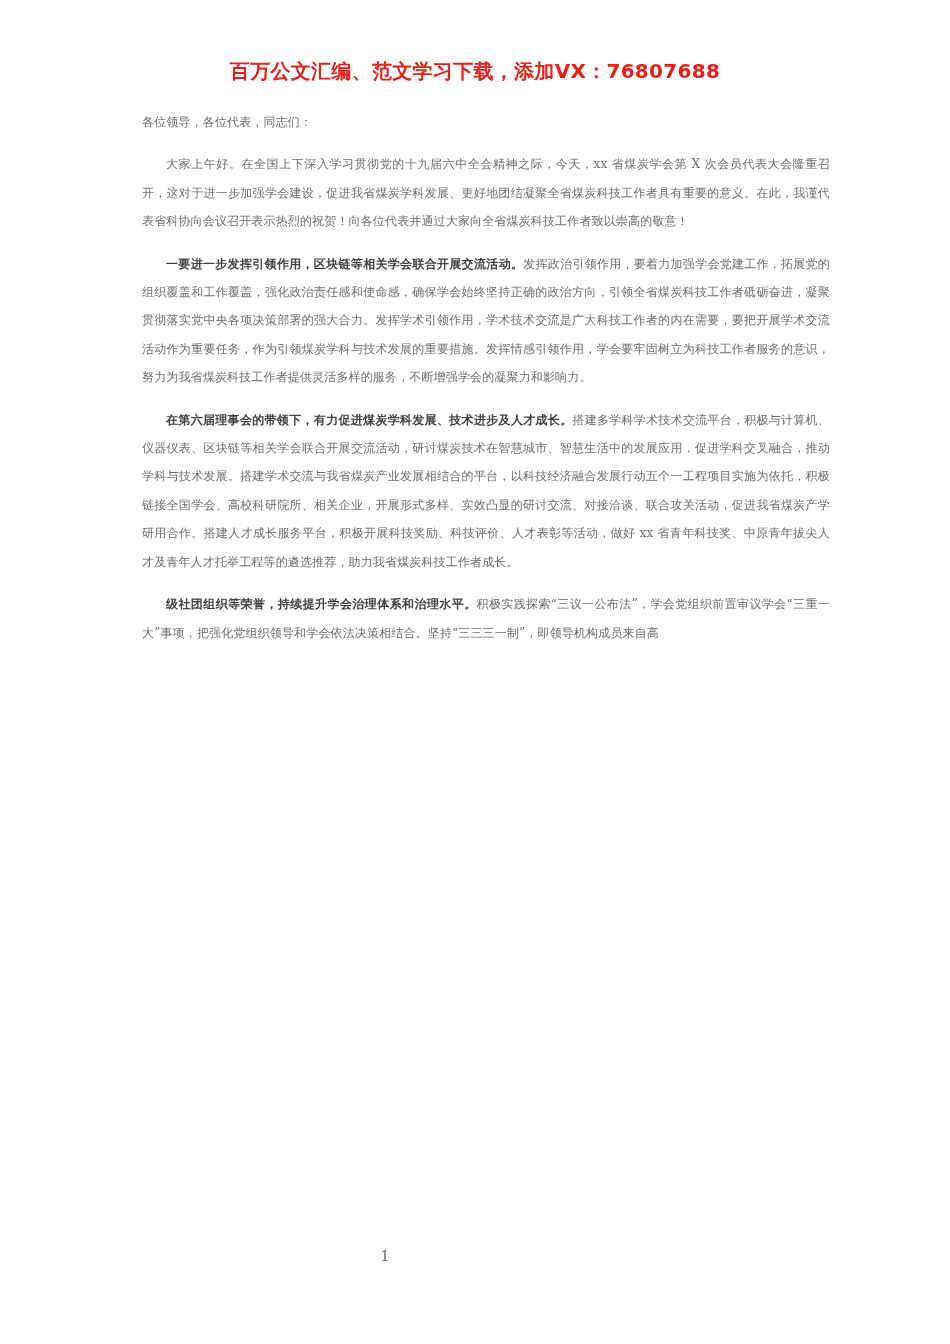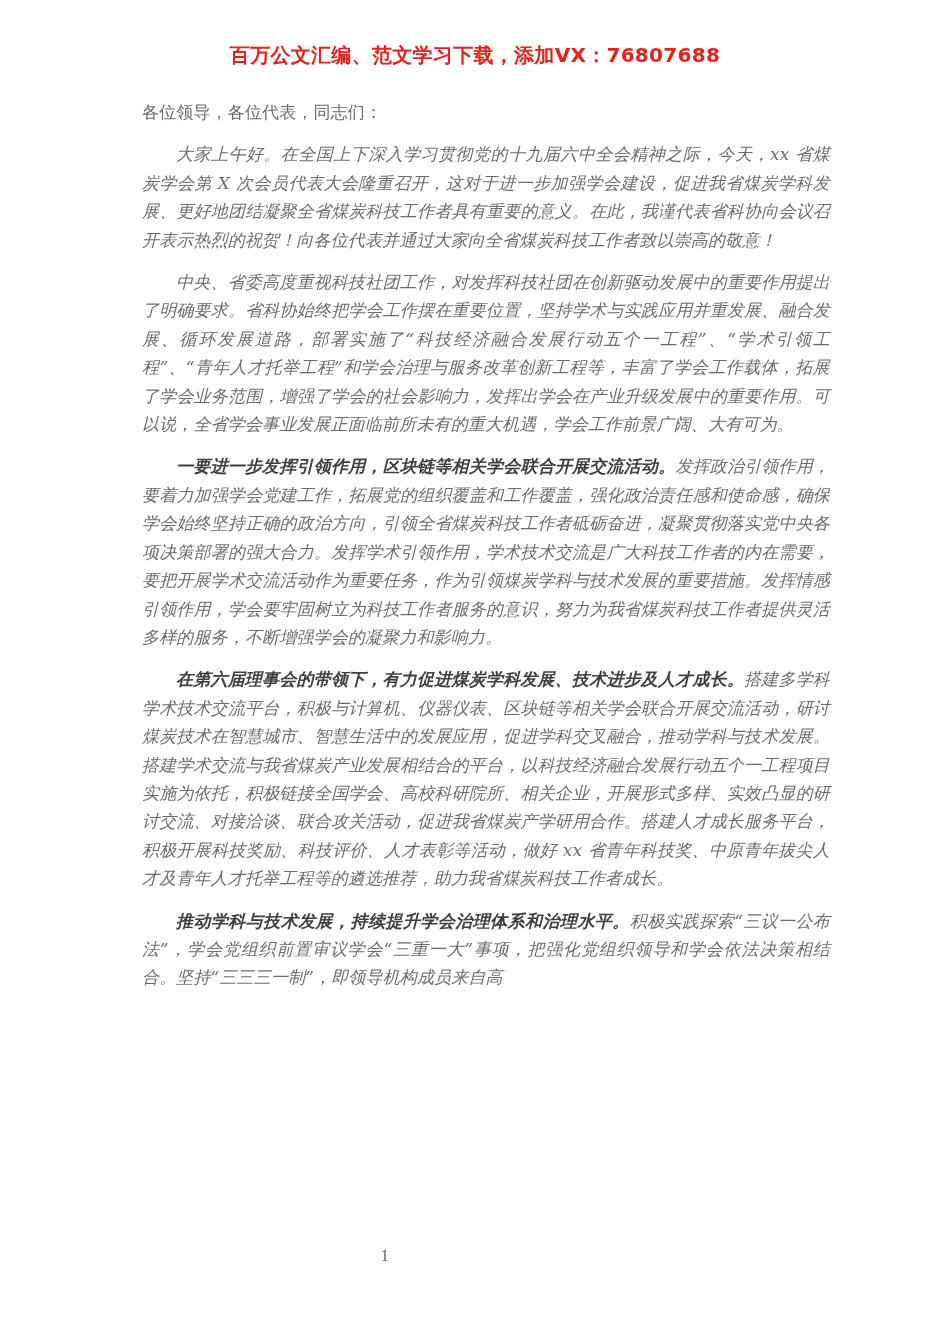--- a/index.html
+++ b/index.html
@@ -16,57 +16,56 @@
     height: 1344px;
     background: #ffffff;
     overflow: hidden;
     box-sizing: border-box;
   }
 
   
   .promo-header {
     position: absolute;
     left: 0;
-    top: 42px;
+    top: 58px;
     width: 950px;
     text-align: center;
     color: #e8201a;
     font-family: "DejaVu Sans", "Liberation Sans", sans-serif;
     font-size: 20px;
     font-weight: 600;
     letter-spacing: 0.3px;
     white-space: nowrap;
   }
 
   
   .doc-body {
     position: absolute;
     left: 142px;
     top: 92px;
     width: 688px;
   }
 
   .para {
-    margin: 6px 0 0 0;
+    margin: 16px 0 0 0;
     color: #6c6c6c;
     font-family: "DejaVu Serif", "Liberation Serif", serif;
-    font-size: 17px;
+    font-size: 12px;
     line-height: 28.4px;
     text-align: justify;
     text-justify: inter-ideograph;
     text-indent: 0;
     word-break: break-all;
     letter-spacing: 0.15px;
   }
   .para.indent {
     text-indent: 2em;
   }
   .para + .para {
     margin-top: 14px;
-    font-style: italic;
   }
 
   .para b, .lead {
     font-weight: bold;
     color: #3f3f3f;
     letter-spacing: 0.2px;
   }
 
   
   .footer {
@@ -92,33 +91,30 @@
 
     <p class="para">
       <span>各位领导，各位代表，同志们：</span>
     </p>
 
     <p class="para indent">
       <span>大家上午好。在全国上下深入学习贯彻党的十九届六中全会精神之际，今天，xx 省煤炭学会第 X 次会员代表大会隆重召开，这对于进一步加强学会建设，促进我省煤炭学科发展、更好地团结凝聚全省煤炭科技工作者具有重要的意义。在此，我谨代表省科协向会议召开表示热烈的祝贺！向各位代表并通过大家向全省煤炭科技工作者致以崇高的敬意！</span>
     </p>
 
 
-    <p class="para indent">
-      <span>中央、省委高度重视科技社团工作，对发挥科技社团在创新驱动发展中的重要作用提出了明确要求。省科协始终把学会工作摆在重要位置，坚持学术与实践应用并重发展、融合发展、循环发展道路，部署实施了“科技经济融合发展行动五个一工程”、“学术引领工程”、“青年人才托举工程”和学会治理与服务改革创新工程等，丰富了学会工作载体，拓展了学会业务范围，增强了学会的社会影响力，发挥出学会在产业升级发展中的重要作用。可以说，全省学会事业发展正面临前所未有的重大机遇，学会工作前景广阔、大有可为。</span>
-    </p>
 
     <p class="para indent">
       <span class="lead">一要进一步发挥引领作用，区块链等相关学会联合开展交流活动。</span><span>发挥政治引领作用，要着力加强学会党建工作，拓展党的组织覆盖和工作覆盖，强化政治责任感和使命感，确保学会始终坚持正确的政治方向，引领全省煤炭科技工作者砥砺奋进，凝聚贯彻落实党中央各项决策部署的强大合力。发挥学术引领作用，学术技术交流是广大科技工作者的内在需要，要把开展学术交流活动作为重要任务，作为引领煤炭学科与技术发展的重要措施。发挥情感引领作用，学会要牢固树立为科技工作者服务的意识，努力为我省煤炭科技工作者提供灵活多样的服务，不断增强学会的凝聚力和影响力。</span>
     </p>
 
     <p class="para indent">
       <span class="lead">在第六届理事会的带领下，有力促进煤炭学科发展、技术进步及人才成长。</span><span>搭建多学科学术技术交流平台，积极与计算机、仪器仪表、区块链等相关学会联合开展交流活动，研讨煤炭技术在智慧城市、智慧生活中的发展应用，促进学科交叉融合，推动学科与技术发展。搭建学术交流与我省煤炭产业发展相结合的平台，以科技经济融合发展行动五个一工程项目实施为依托，积极链接全国学会、高校科研院所、相关企业，开展形式多样、实效凸显的研讨交流、对接洽谈、联合攻关活动，促进我省煤炭产学研用合作。搭建人才成长服务平台，积极开展科技奖励、科技评价、人才表彰等活动，做好 xx 省青年科技奖、中原青年拔尖人才及青年人才托举工程等的遴选推荐，助力我省煤炭科技工作者成长。</span>
     </p>
 
     <p class="para indent">
-      <span class="lead">推动学科与技术发展，持续提升学会治理体系和治理水平。</span><span>积极实践探索“三议一公布法”，学会党组织前置审议学会“三重一大”事项，把强化党组织领导和学会依法决策相结合。坚持“三三三一制”，即领导机构成员来自高</span>
+      <span class="lead">级社团组织等荣誉，持续提升学会治理体系和治理水平。</span><span>积极实践探索“三议一公布法”，学会党组织前置审议学会“三重一大”事项，把强化党组织领导和学会依法决策相结合。坚持“三三三一制”，即领导机构成员来自高</span>
     </p>
 
   </div>
 
   <div class="footer">1</div>
 
 </div>
 
 </body></html>

